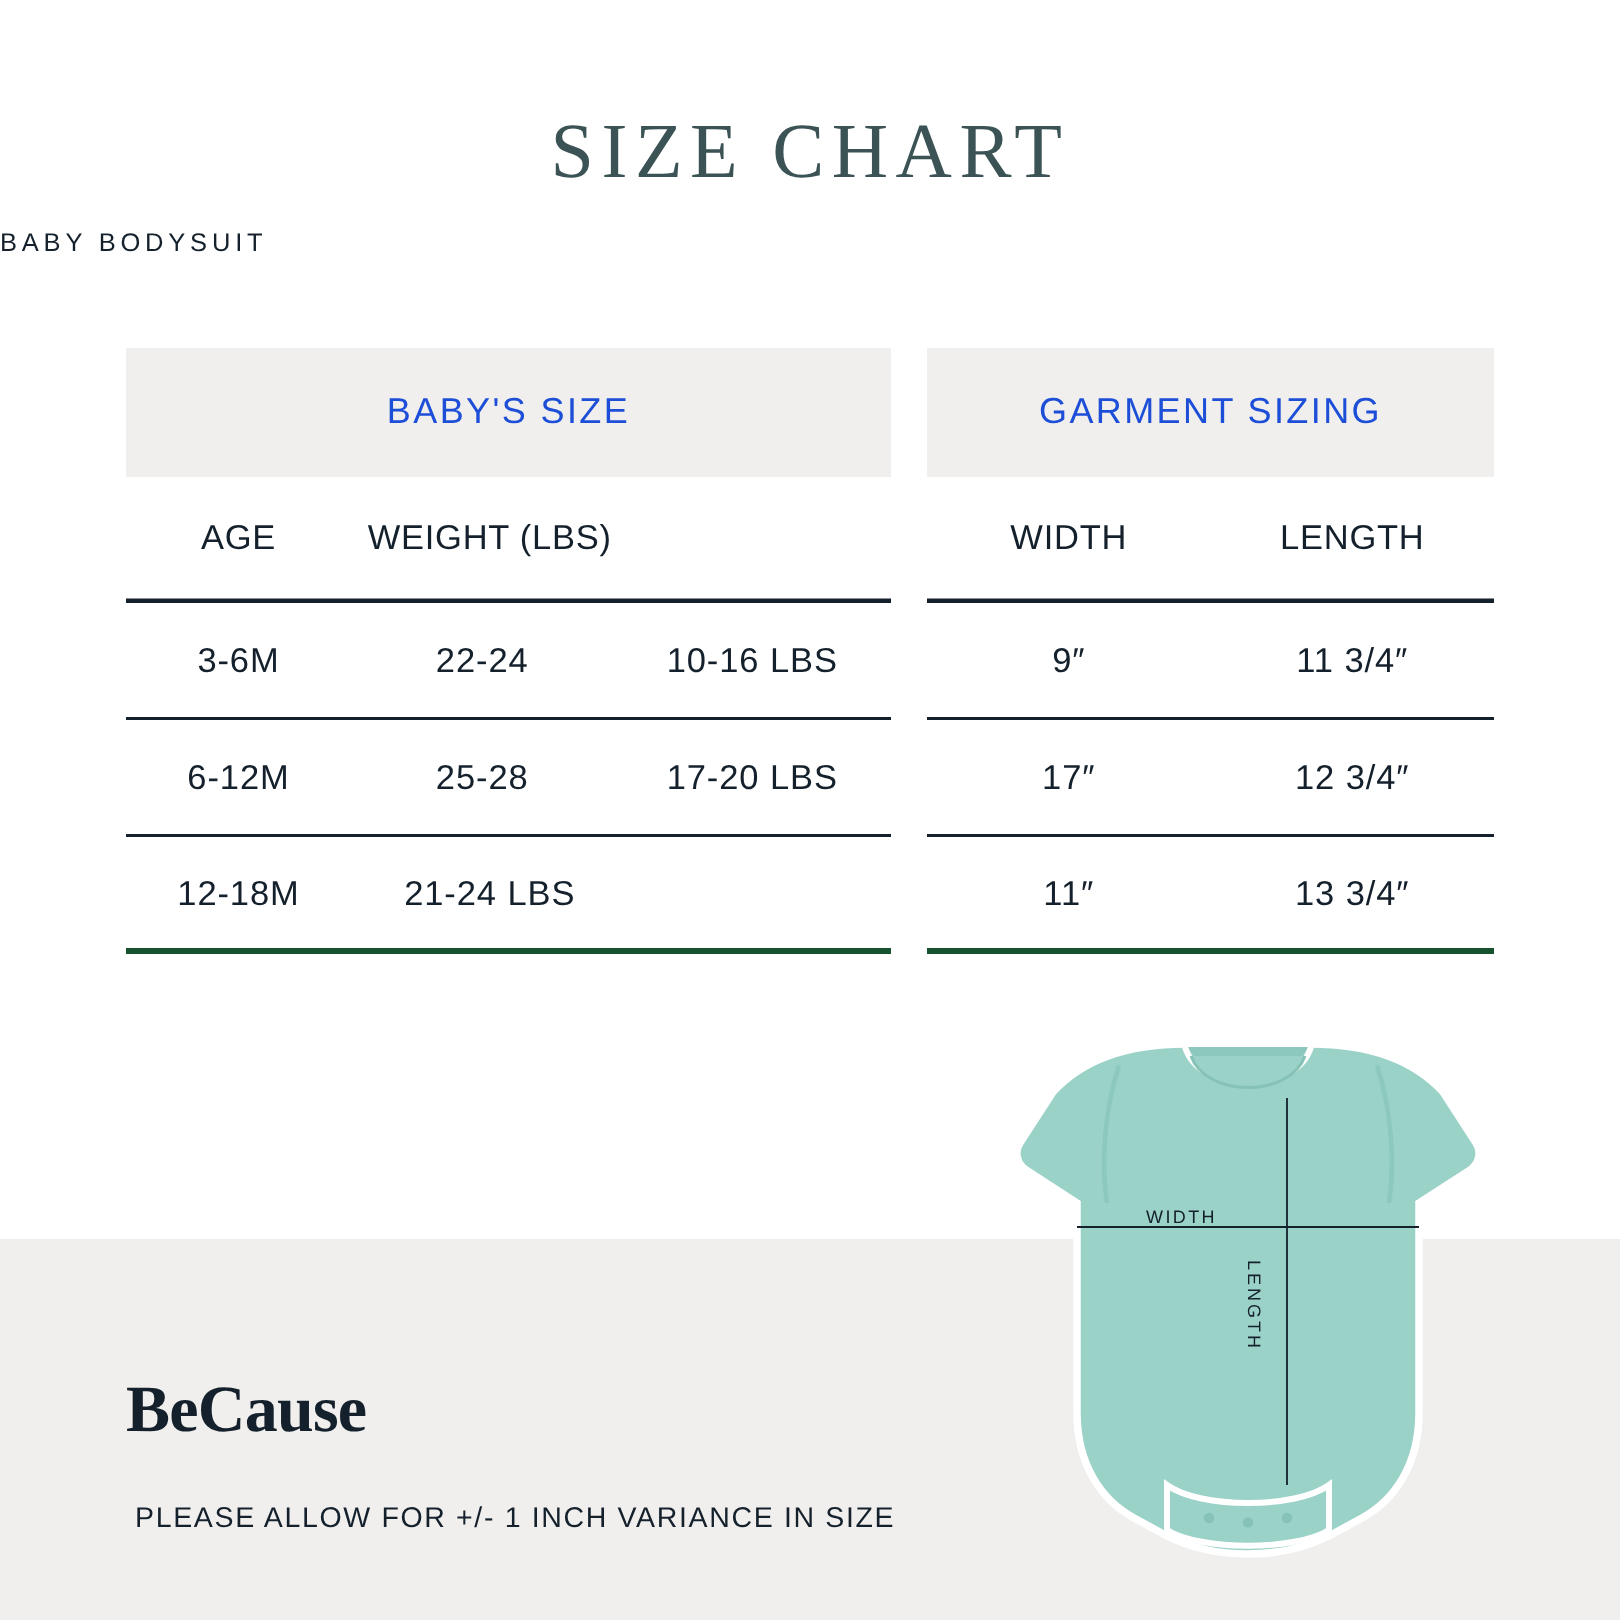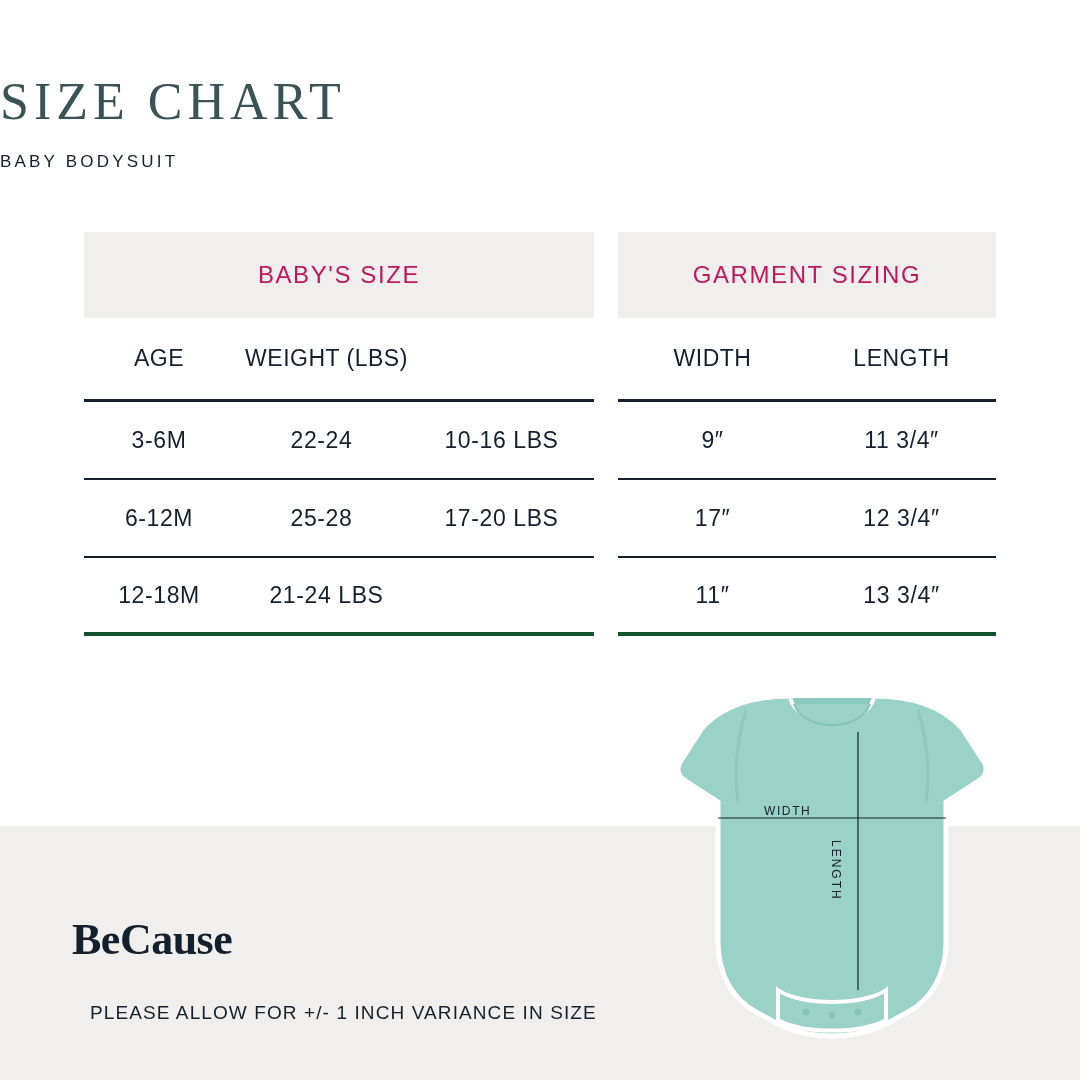--- a/index.html
+++ b/index.html
@@ -12,20 +12,21 @@
   .page {
     position: relative;
     width: 1080px; height: 1080px;
     background: #ffffff;
   }
 
   
   .title {
     position: absolute;
     top: 72px; left: 0; width: 100%;
+    text-align: center;
     font-family: "Liberation Serif", serif;
     font-size: 52px;
     letter-spacing: 5px;
     color: #3c5355;
   }
   .subtitle {
     position: absolute;
     top: 152px; left: 0; width: 100%;
     text-align: left;
     font-size: 17px;
@@ -48,21 +49,21 @@
   .tbl-head {
     background: #f0efed;
     height: 86px;
     display: flex;
     align-items: center;
     justify-content: center;
   }
   .tbl-head-label {
     font-size: 24px;
     letter-spacing: 1.6px;
-    color: #be185d;
+    color: #1d4ed8;
   }
 
   .tbl-subhead {
     display: flex;
     align-items: center;
     height: 84px;
     border-bottom: 3px solid #14202b;
   }
   .tbl-subhead .cell {
     font-size: 23px;
@@ -95,21 +96,21 @@
 
   
   .footer-band {
     position: absolute;
     left: 0; top: 826px;
     width: 1080px; height: 254px;
     background: #f0efed;
   }
   .brand {
     position: absolute;
-    left: 72px; top: 914px;
+    left: 84px; top: 914px;
     font-family: "Liberation Serif", serif;
     font-weight: bold;
     font-size: 44px;
     letter-spacing: -0.5px;
     color: #14202b;
   }
   .disclaimer {
     position: absolute;
     left: 90px; top: 1002px;
     font-size: 19px;

